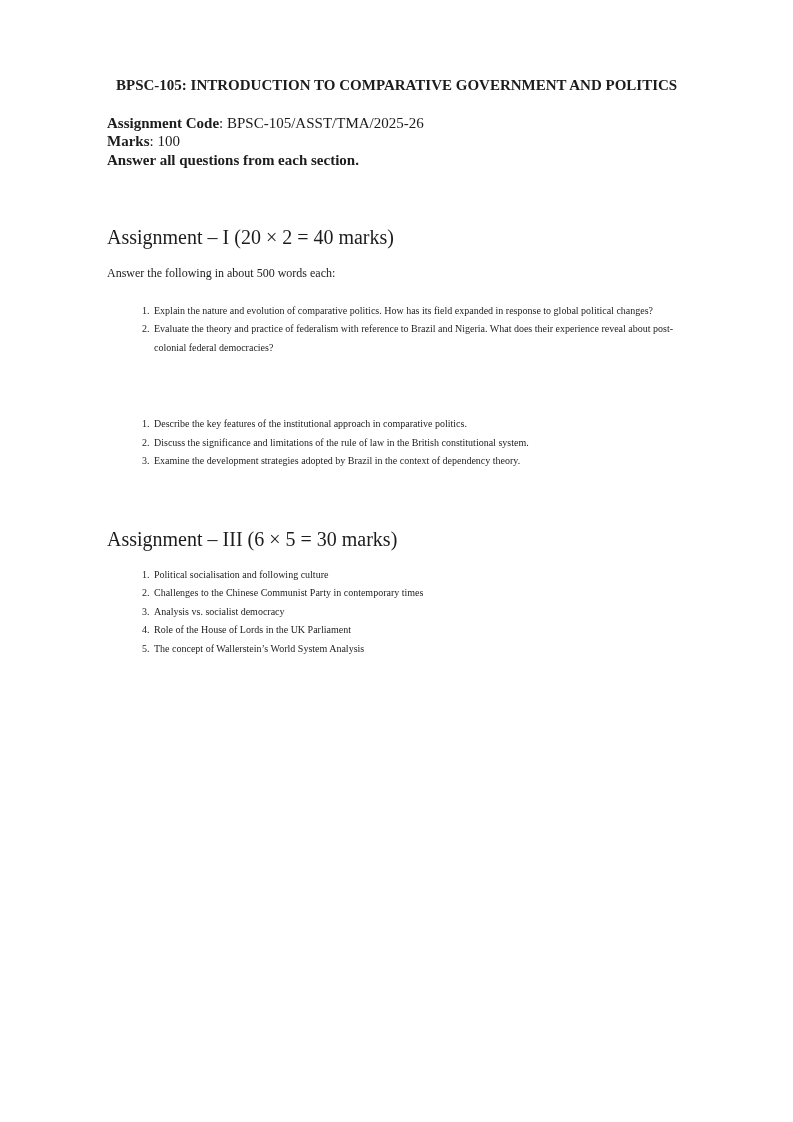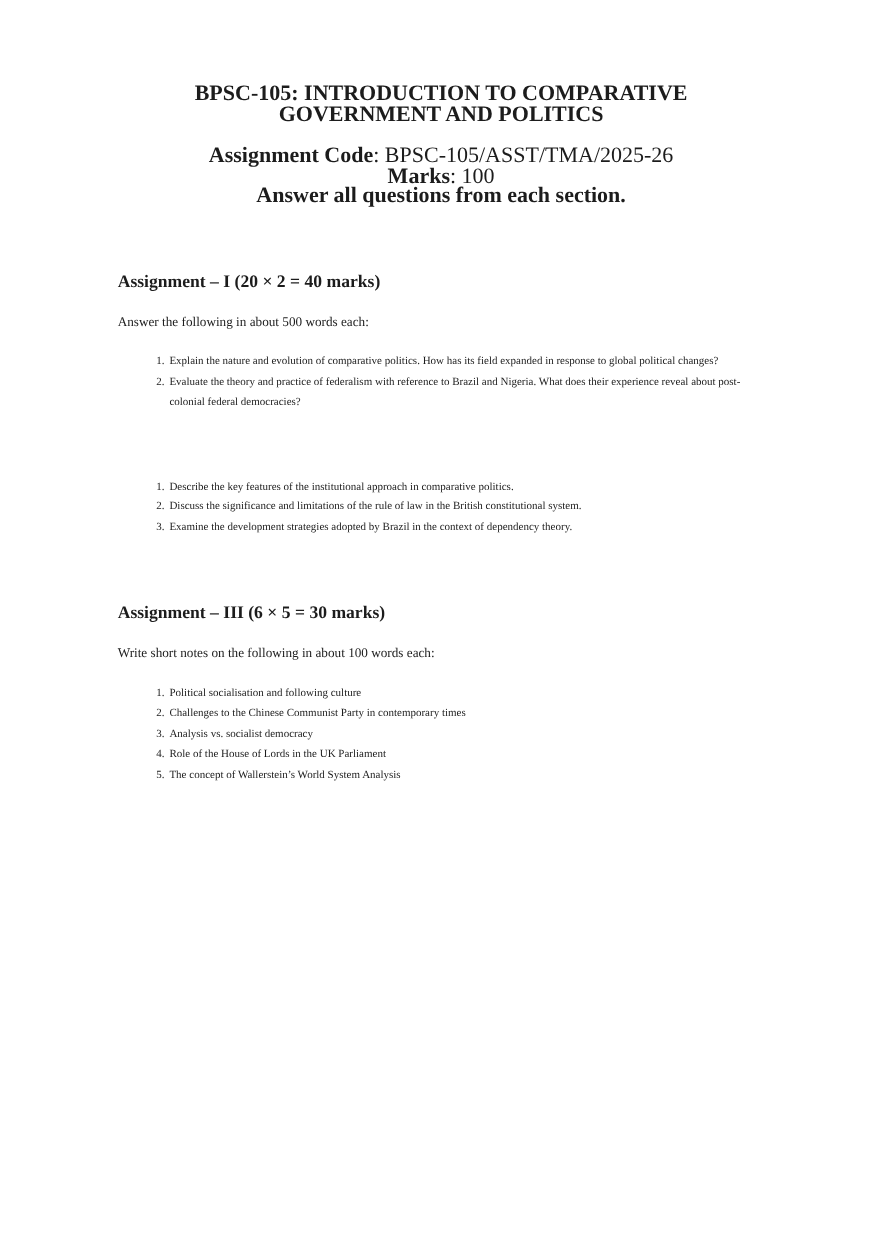--- a/index.html
+++ b/index.html
@@ -12,45 +12,44 @@
     width: 793px;
     height: 1122px;
     background: #ffffff;
     overflow: hidden;
     font-family: "Liberation Serif", "DejaVu Serif", serif;
     color: #1c1c1c;
     box-sizing: border-box;
     padding: 76px 98px 0 107px;
   }
   .doc-header {
-    text-align: center;
-    font-size: 20px;
+    font-size: 15px;
     line-height: 18.5px;
   }
   .doc-title {
     font-weight: bold;
     max-width: 570px;
     margin: 0 auto 19px auto;
   }
   .meta-line {
     margin: 0;
   }
   .meta-label { font-weight: bold; }
   .meta-value { font-weight: normal; }
   .instruction-line {
     font-weight: bold;
     margin: 0;
   }
   .assignment-section {
     margin-top: 58px;
   }
   .section-heading {
-    font-size: 16px;
+    font-size: 20px;
     line-height: 21px;
-    font-weight: bold;
+    font-weight: normal;
     margin: 0 0 16px 0;
   }
   .section-intro {
     font-size: 12px;
     line-height: 18.5px;
     margin: 0 0 19px 0;
   }
   ol.question-list {
     margin: 0;
     padding-left: 45px;
@@ -86,21 +85,20 @@
   <div class="assignment-section">
     <ol class="question-list">
       <li>Describe the key features of the institutional approach in comparative politics.</li>
       <li>Discuss the significance and limitations of the rule of law in the British constitutional system.</li>
       <li>Examine the development strategies adopted by Brazil in the context of dependency theory.</li>
     </ol>
   </div>
 
   <div class="assignment-section">
     <h2 class="section-heading">Assignment – III (6 × 5 = 30 marks)</h2>
-    <p class="section-intro">Write short notes on the following in about 100 words each:</p>
     <ol class="question-list">
       <li>Political socialisation and following culture</li>
       <li>Challenges to the Chinese Communist Party in contemporary times</li>
       <li>Analysis vs. socialist democracy</li>
       <li>Role of the House of Lords in the UK Parliament</li>
       <li>The concept of Wallerstein’s World System Analysis</li>
     </ol>
   </div>
 
 </div>

